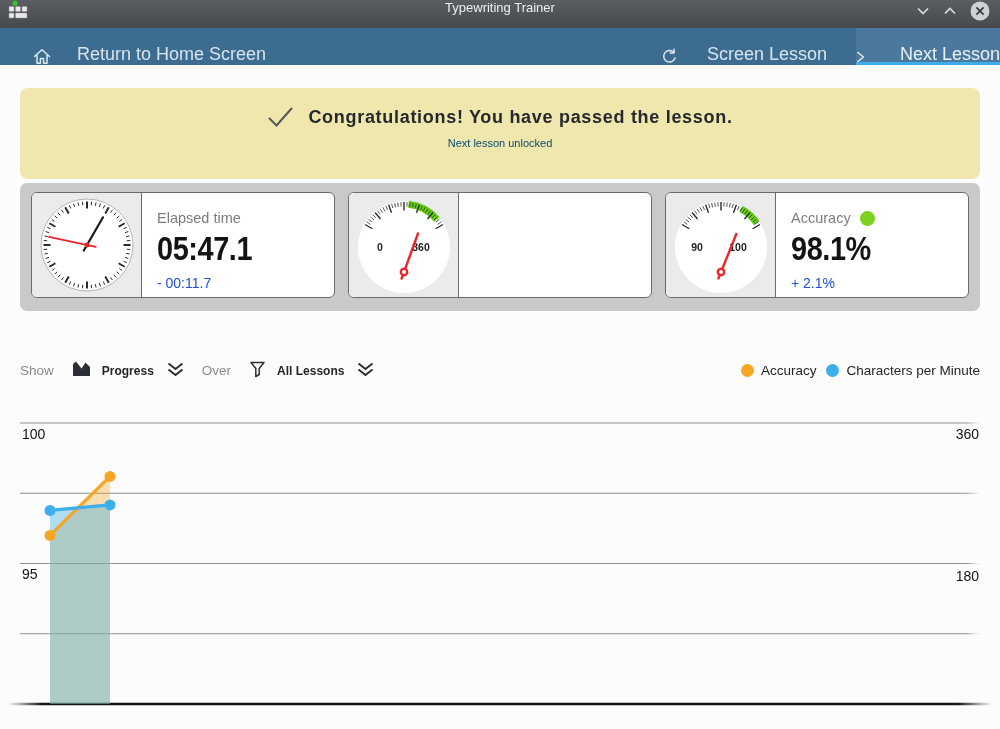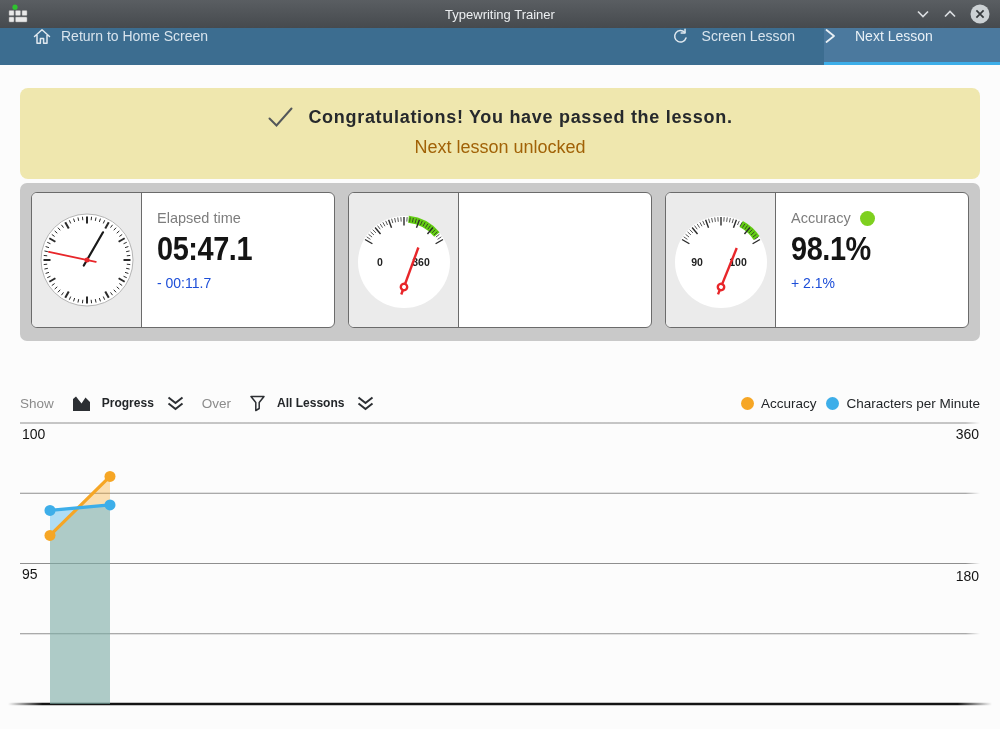--- a/index.html
+++ b/index.html
@@ -1,62 +1,62 @@
 <!DOCTYPE html>
 <html><head>
 <meta charset="utf-8">
 <style>
   * { margin:0; padding:0; box-sizing:border-box; }
   html,body { width:1000px; height:729px; }
   body { font-family:"Liberation Sans",sans-serif; background:#fcfcfc; position:relative; overflow:hidden; }
 
   
   .titlebar { position:absolute; top:0; left:0; right:0; height:28px;
-    background:linear-gradient(#5a5e62,#464a4e); display:flex; align-items:center; }
+    background:linear-gradient(#5a5e62,#464a4e); display:flex; align-items:flex-start; }
   .app-icon { margin-left:8px; width:20px; height:20px; position:relative; z-index:2; }
   .tb-title { position:absolute; left:0; right:0; text-align:center; color:#eceff1; font-size:13px; }
   .win-controls { margin-left:auto; display:flex; align-items:center; gap:11px; padding-right:9px; position:relative; z-index:2; }
   .wc { display:flex; align-items:center; justify-content:center; }
 
   
   .toolbar { position:absolute; top:28px; left:0; right:0; height:37px; background:#3c6d90; display:flex; align-items:stretch; }
-  .tb-btn { display:flex; align-items:flex-start; color:#d8e4ed; font-size:14px; }
+  .tb-btn { display:flex; align-items:flex-end; color:#d8e4ed; font-size:18px;gap:16px; }
   .tb-btn .lbl { white-space:nowrap; }
   #btn-home { padding-left:33px; }
   #btn-home .lbl { margin-left:10px; }
   #btn-repeat { padding:0 29px 0 17px; }
   #btn-repeat .lbl { margin-left:13px; }
-  #btn-next { width:176px; background:#4b799e; position:relative; padding-left:0; color:#e8f0f6; }
+  #btn-next { width:144px; background:#4b799e; position:relative; padding-left:0; color:#e8f0f6; }
   #btn-next .lbl { margin-left:19px; }
   #btn-next::after { content:""; position:absolute; left:0; right:0; bottom:0; height:3px; background:#3daee9; }
 
   
   .banner { position:absolute; left:20px; right:20px; top:88px; height:91px; background:#efe7ae; border-radius:8px; }
   .banner-row { display:flex; justify-content:center; align-items:center; gap:14px; padding-top:17px; }
   .banner-title { font-size:18px; font-weight:700; color:#26292c; letter-spacing:0.7px; }
-  .banner-sub { text-align:center; margin-top:7px; font-size:18px; color:#a16207; }
-
-  
-  .stats-panel { position:absolute; left:20px; right:20px; top:183px; height:158px;
+  .banner-sub { text-align:center; margin-top:7px; font-size:11px; color:#0c4a6e; }
+
+  
+  .stats-panel { position:absolute; left:20px; right:20px; top:183px; height:128px;
     background:#c9c9c9; border-radius:7px; display:flex; gap:13px; padding:9px 11px 13px 11px; }
   .stat-card { flex:1; background:#fff; border:1px solid #6b6b6b; border-radius:6px; display:flex; overflow:hidden; }
   .stat-icon { width:110px; flex:none; background:#ebebeb; border-right:1px solid #6b6b6b;
     display:flex; align-items:center; justify-content:center; }
   .stat-body { flex:1; padding:17px 13px 0 15px; min-width:0; }
   .stat-label-row { display:flex; align-items:center; font-size:14.5px; color:#7d7d7d; white-space:nowrap; }
   .stat-label-row .dot-end { margin-left:auto; }
   .stat-label-row .dot-inline { margin-left:9px; }
   .stat-value { font-size:34px; font-weight:700; color:#141414; margin-top:3px; letter-spacing:-0.5px;
     transform:scaleX(0.85); transform-origin:0 50%; width:118%; }
   .stat-delta { font-size:14px; color:#1d4ed8; margin-top:7px; }
   .gauge-num { font-size:10.5px; font-weight:700; fill:#222; }
 
   
-  .controls { position:absolute; left:20px; right:20px; top:390px; height:26px;
-    display:flex; align-items:center; font-size:13.5px; color:#232629; }
+  .controls { position:absolute; left:20px; right:20px; top:352px; height:26px;
+    display:flex; align-items:flex-end; font-size:13.5px; color:#232629; }
   .muted { color:#8b8b8b; }
   .ctl-strong { font-weight:700; font-size:12px; }
   .icon-gap { display:flex; align-items:center; }
   .legend { margin-left:auto; display:flex; align-items:center; }
   .legend-dot { width:13px; height:13px; }
 
   
   #chart-svg { position:absolute; left:0; top:0; width:1000px; height:729px; pointer-events:none; }
   .axis-label { position:absolute; font-size:14px; color:#141414; }
   #lbl-l0 { left:22px; top:426px; }

